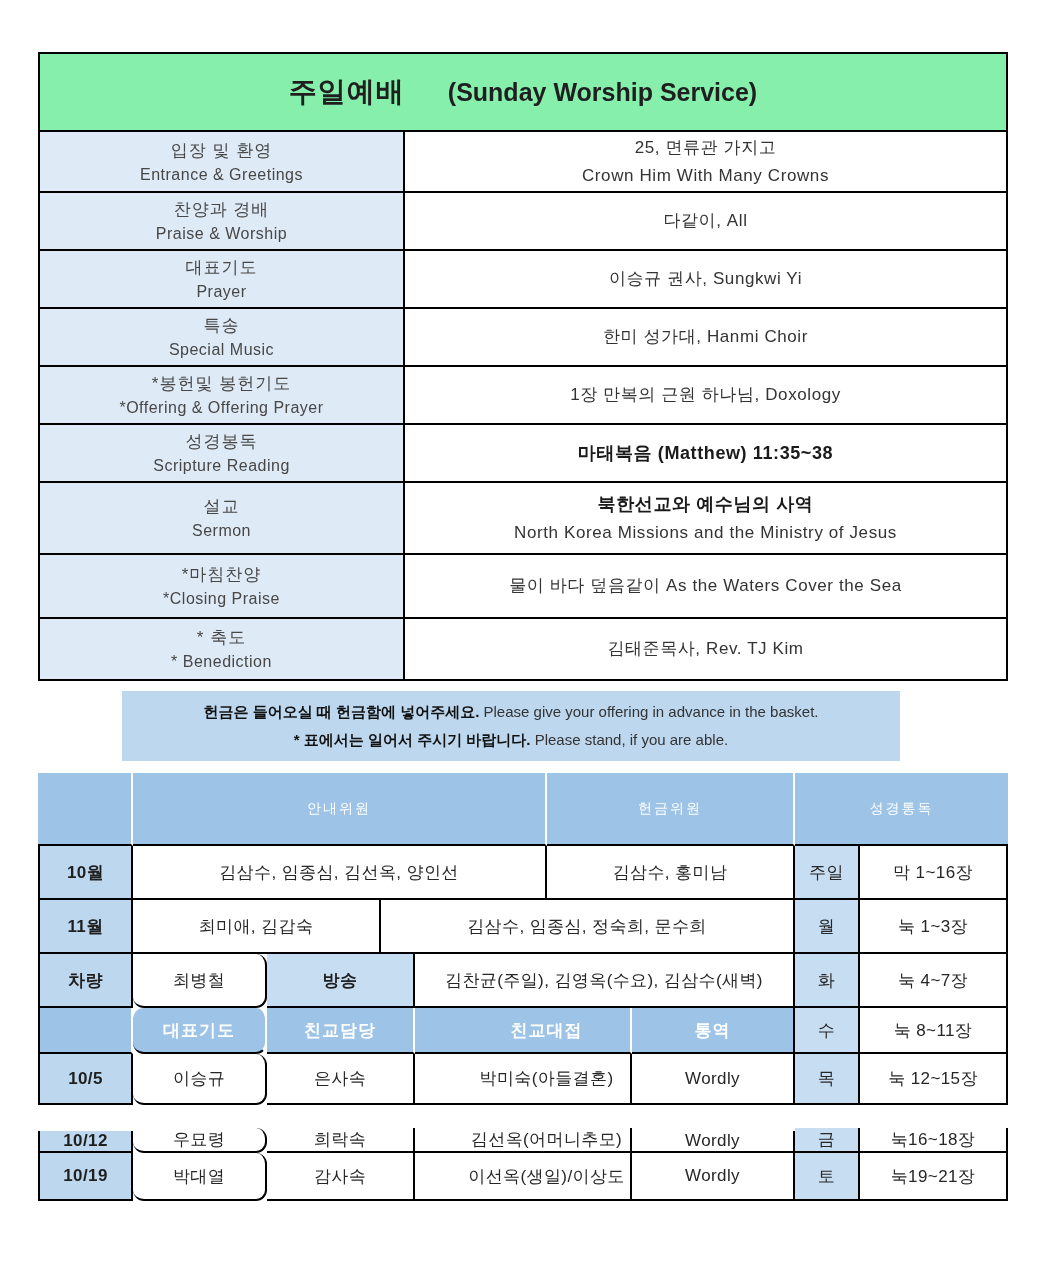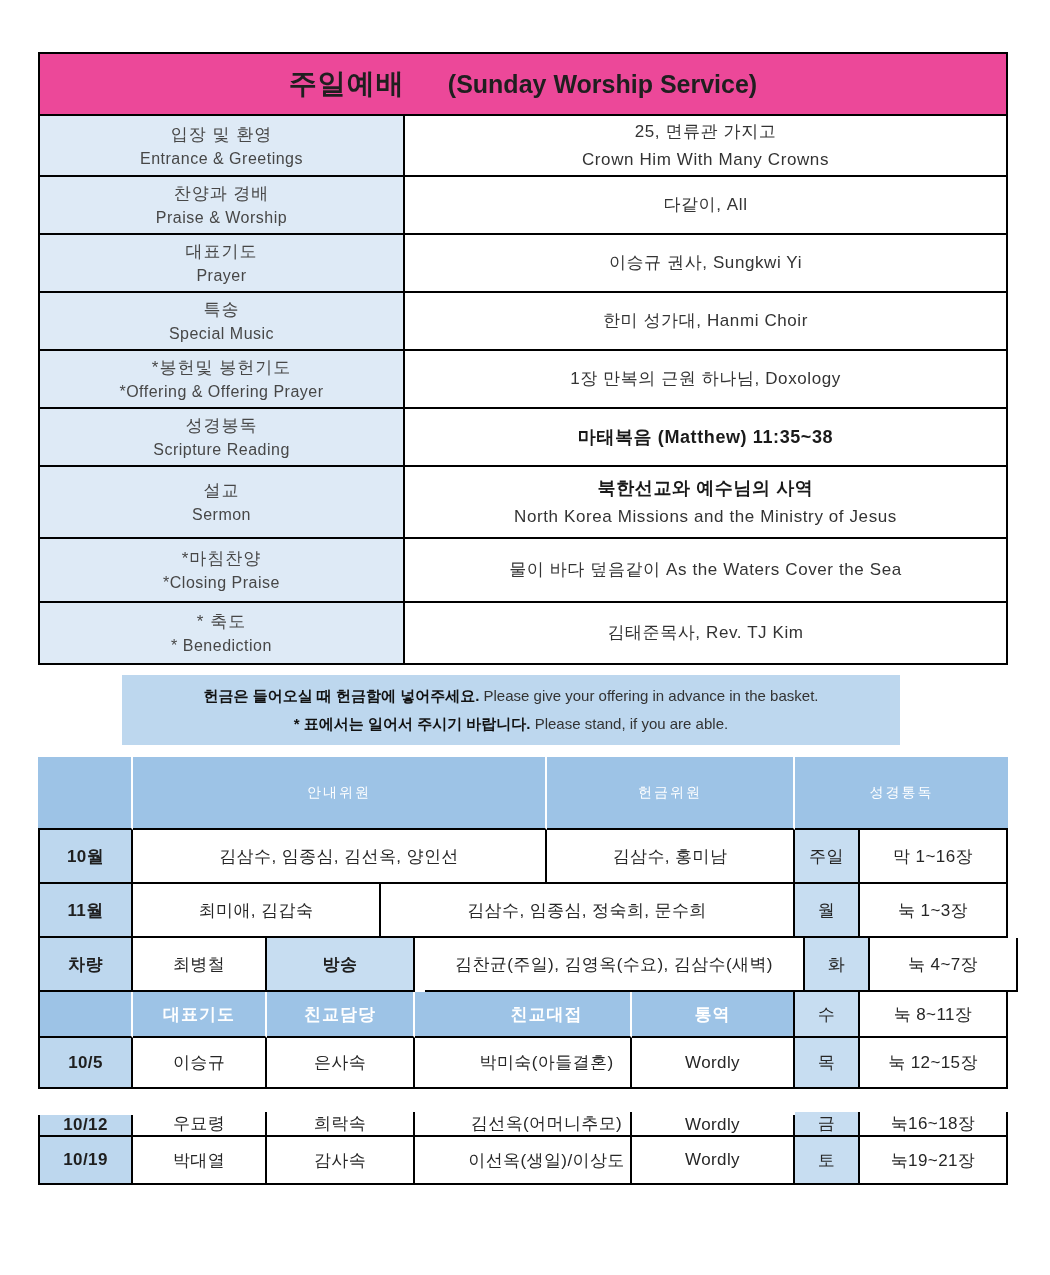--- a/index.html
+++ b/index.html
@@ -2,21 +2,21 @@
 <html><head>
 <meta charset="utf-8">
 <style>
   html,body{margin:0;padding:0;background:#ffffff;}
   .page{position:relative;width:1050px;height:1275px;background:#ffffff;
         font-family:"Liberation Sans","DejaVu Sans",sans-serif;color:#333;}
   .sheet{position:absolute;left:38px;top:52px;width:970px;}
 
   
   .wtable{width:970px;border:2px solid #000;box-sizing:border-box;background:#fff;}
-  .wheader{height:60px;background:#ec4899;display:flex;align-items:center;justify-content:center;gap:31px;}
+  .wheader{height:76px;background:#86efac;display:flex;align-items:center;justify-content:center;gap:31px;}
   .wtitle-ko{font-size:28px;font-weight:bold;color:#1f1f1f;letter-spacing:1px;}
   .wtitle-en{font-size:25px;font-weight:bold;color:#1f1f1f;margin-left:12px;}
   .wrow{display:flex;border-top:2px solid #000;box-sizing:border-box;}
   .wl{width:365px;flex:0 0 365px;background:#deeaf6;border-right:2px solid #000;box-sizing:border-box;
       display:flex;flex-direction:column;justify-content:center;align-items:center;text-align:center;}
   .wr{flex:1;display:flex;flex-direction:column;justify-content:center;align-items:center;text-align:center;background:#fff;}
   .lab-ko{font-size:17px;color:#474747;letter-spacing:1px;line-height:1.55;}
   .lab-en{font-size:16px;color:#474747;letter-spacing:.5px;line-height:1.35;}
   .val{font-size:17px;color:#333;letter-spacing:.6px;line-height:1.6;}
   .val.bold{font-weight:bold;color:#1a1a1a;font-size:18px;}
@@ -43,25 +43,25 @@
   .daycell{background:#c7ddf1;}
   .bccell{background:#c7ddf1;font-weight:bold;color:#1f1f1f;}
 
   
   .cA{flex:0 0 95px;}   
   .cB{flex:0 0 414px;}  
   .cC{flex:0 0 248px;}  
   .cF{flex:0 0 65px;}   
   .cG{flex:0 0 148px;}  
   .cFG{flex:0 0 213px;} 
-  .cB2{flex:0 0 134px;} 
+  .cB2{flex:0 0 134px;border-radius:11px;} 
   .cC2{flex:0 0 148px;} 
   .cD2{flex:0 0 217px;padding-left:48px;} 
   .cE2{flex:0 0 163px;} 
-  .cDE{flex:0 0 380px;margin-left:10px;} 
+  .cDE{flex:0 0 380px;} 
 
   
   .rh1{height:73px;} .rmon{height:54px;} .rveh{height:54px;}
   .rh2{height:46px;} .rd1{height:51px;} .rd2{height:48px;align-items:flex-end;} .rd3{height:48px;}
 </style>
 </head>
 <body>
 
 <div class="page">
   <div class="sheet">

